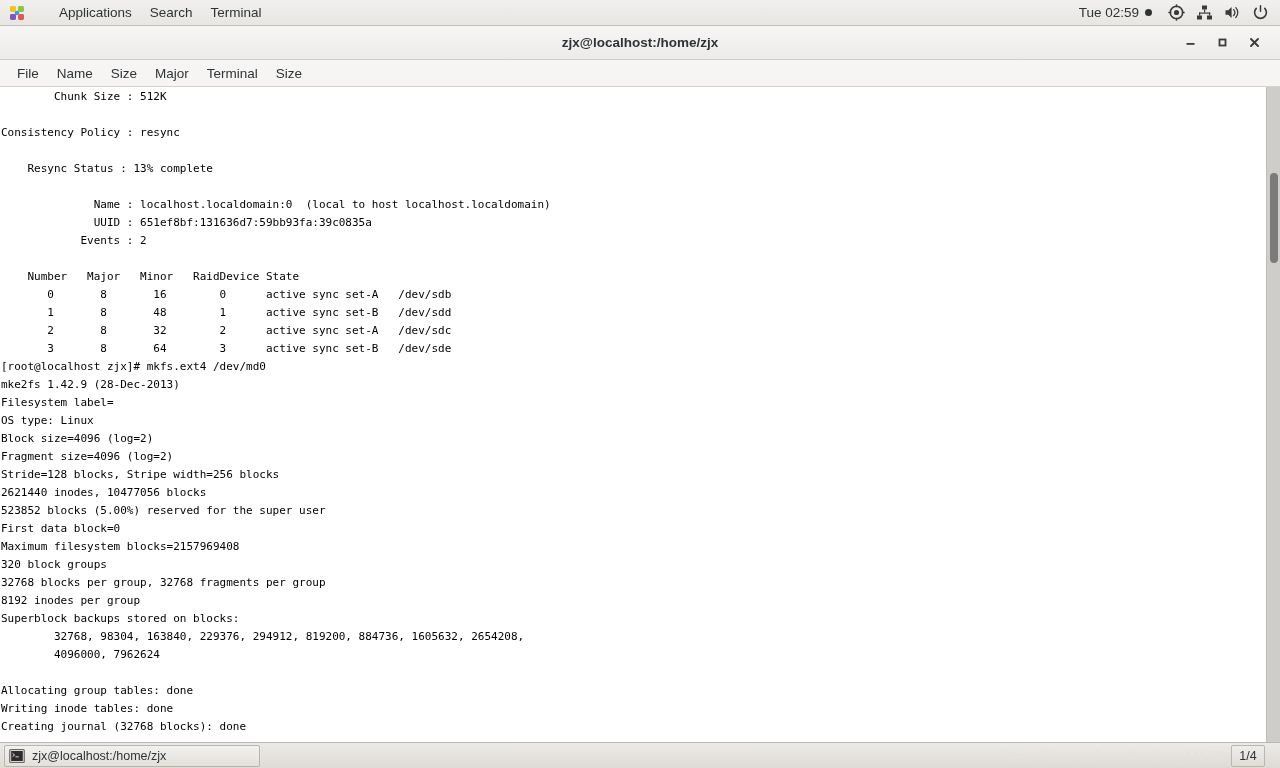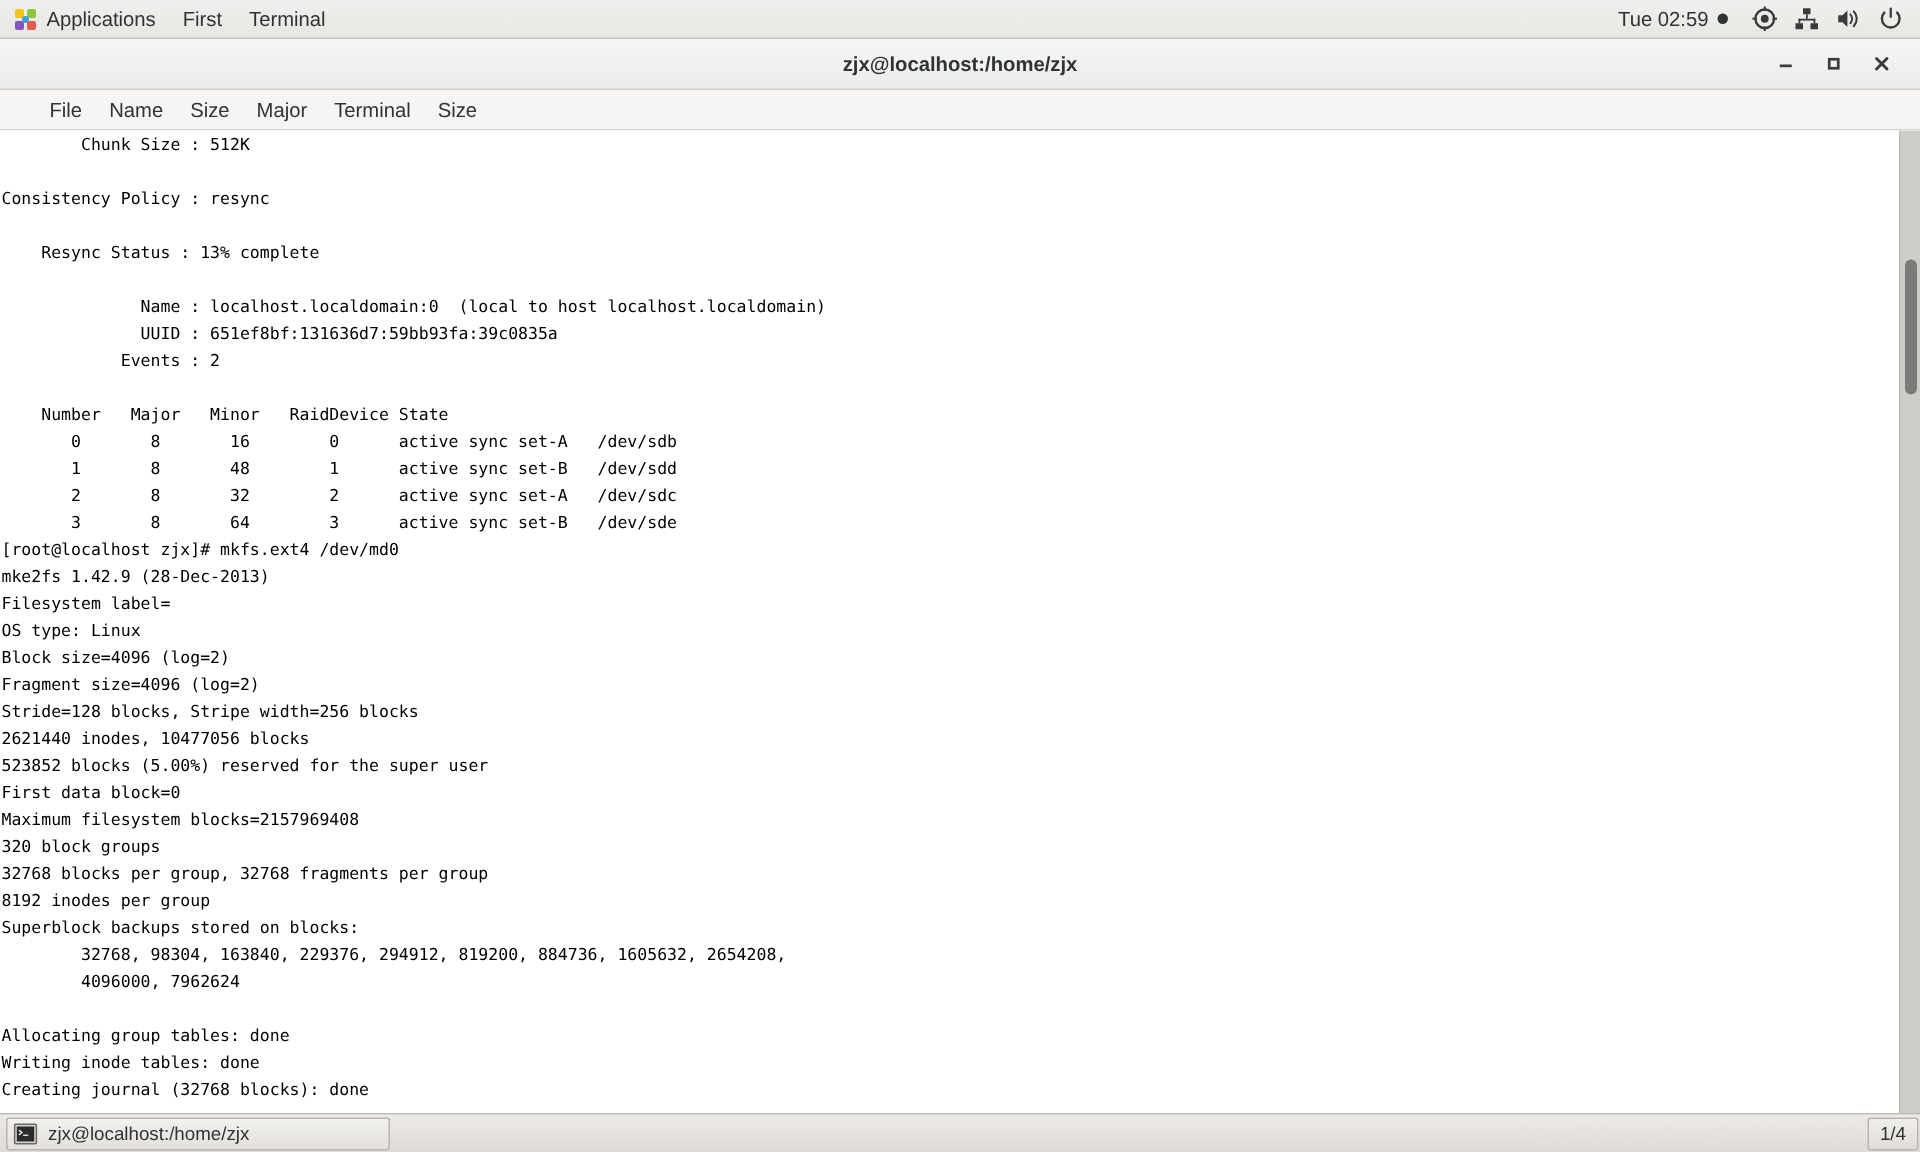--- a/index.html
+++ b/index.html
@@ -16,21 +16,21 @@
     position: absolute; top: 0; left: 0;
     width: 1280px; height: 26px;
     background: linear-gradient(#f1f0ee, #e8e6e3);
     border-bottom: 1px solid #c3c0bb;
     display: flex; align-items: center;
     font-size: 13.5px; color: #2e3436;
   }
   .panel-menu {
     display: flex; align-items: center;
     height: 26px; padding: 0 9px;
-    cursor: default; white-space: nowrap;
+    cursor: default; white-space: nowrap; gap: 28px;
   }
   #apps-icon { width: 16px; height: 16px; margin-right: 6px; flex: none; }
   #panel-right {
     margin-left: auto; display: flex; 
     height: 26px; padding-right: 6px;
   }
   #clock-area {
     display: flex; align-items: center; gap: 6px;
     padding: 0 10px; height: 26px; font-size: 13.5px;
   }
@@ -72,21 +72,21 @@
     width: 32px; height: 26px;
     display: flex; align-items: center; justify-content: center;
     color: #3b3b3b;
   }
 
   #menubar {
     height: 27px; flex: none;
     background: #f6f5f4;
     border-bottom: 1px solid #d6d3ce;
     display: flex; 
-    padding-left: 24px;
+    padding-left: 8px;
     font-size: 13.5px; color: #2e3436;
   }
   .menubar-item {
     padding: 0 9px; height: 27px;
     display: flex; align-items: center;
   }
 
   
   #terminal-area {
     flex: 1 1 auto; display: flex;
@@ -142,21 +142,21 @@
   #watermark {
     margin-left: auto;
     font-size: 14px;
     color: #e3e1de;
     letter-spacing: 0.2px;
     padding-right: 8px;
     white-space: nowrap;
   }
   #workspace-indicator {
     height: 22px; min-width: 34px;
-    margin-right: 1px; padding: 0 6px;
+    margin-right: 15px; padding: 0 6px;
     display: flex; align-items: center; justify-content: center;
     background: linear-gradient(#efedea, #e0ddd8);
     border: 1px solid #b9b6b1;
     border-radius: 2px;
     font-size: 12.5px;
   }
 </style>
 </head>
 <body>
 
@@ -167,21 +167,21 @@
       <rect x="1" y="1" width="6" height="6" rx="1.4" fill="#f0c419"></rect>
       <rect x="9" y="1" width="6" height="6" rx="1.4" fill="#8cc63e"></rect>
       <rect x="1" y="9" width="6" height="6" rx="1.4" fill="#7e57c2"></rect>
       <rect x="9" y="9" width="6" height="6" rx="1.4" fill="#e05a4f"></rect>
       <circle cx="8" cy="8" r="2.3" fill="#3b9fd6"></circle>
     </svg>
     <span>Applications</span>
   </div>
 
   <div class="panel-menu">
-    <span>First</span>
+    <span>Search</span>
   </div>
 
   <div class="panel-menu">
     <span>Terminal</span>
   </div>
 
   <div id="panel-right">
 
     <div id="clock-area">
       <span>Tue 02:59</span>

